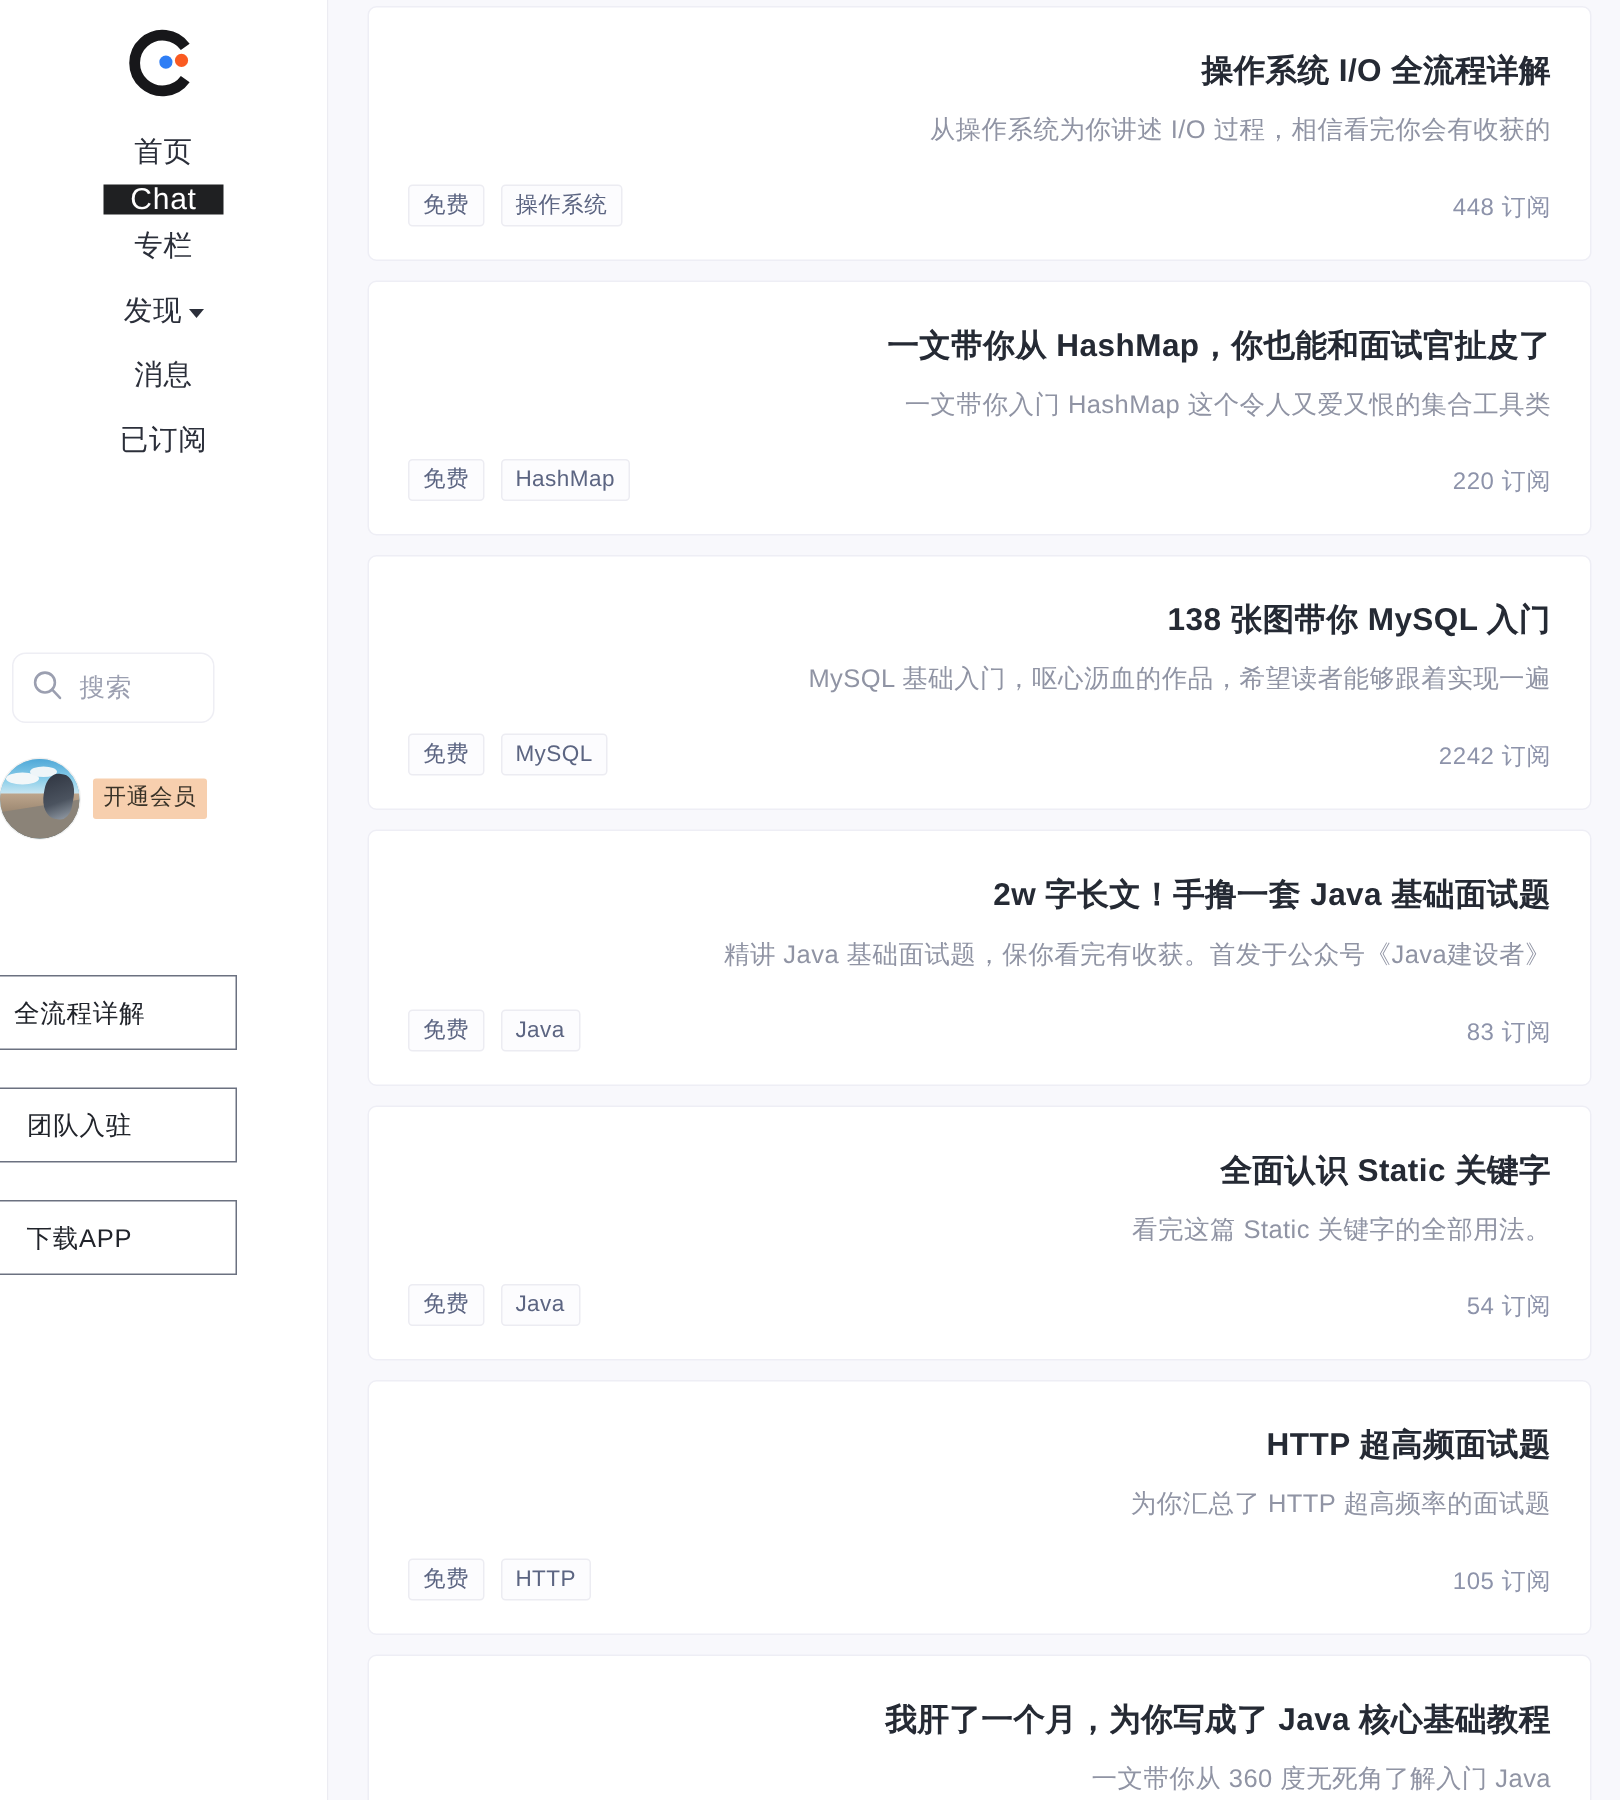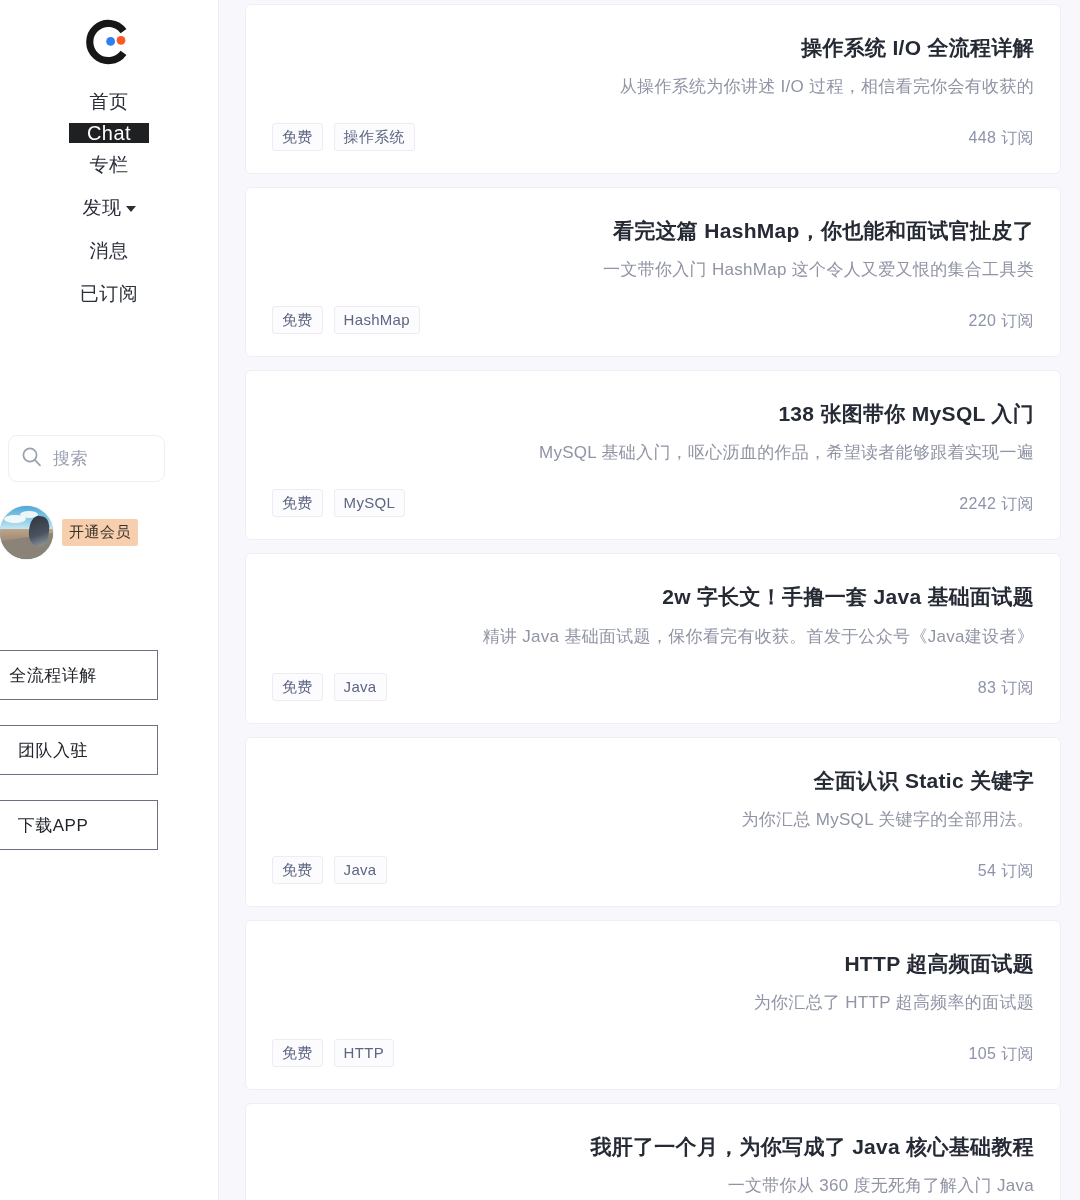--- a/index.html
+++ b/index.html
@@ -79,21 +79,21 @@
     margin-left: 4px;
     position: relative;
     top: 1px;
   }
 
   
   .search-box {
     position: absolute;
     left: 8px;
     top: 435px;
-    width: 157px;
+    width: 135px;
     height: 47px;
     border: 1px solid #eeeef4;
     border-radius: 9px;
     display: flex;
     align-items: center;
     gap: 11px;
     padding: 0 12px;
     background: #ffffff;
     cursor: text;
   }
@@ -328,21 +328,21 @@
         <h2 class="card-title">操作系统 I/O 全流程详解</h2>
         <p class="card-desc">从操作系统为你讲述 I/O 过程，相信看完你会有收获的</p>
         <div class="card-foot">
           <span class="tag">免费</span>
           <span class="tag">操作系统</span>
         </div>
         <span class="subs">448 订阅</span>
       </article>
 
       <article class="card">
-        <h2 class="card-title">看完这篇 HashMap，你也能和面试官扯皮了</h2>
+        <h2 class="card-title">一文带你从 HashMap，你也能和面试官扯皮了</h2>
         <p class="card-desc">一文带你入门 HashMap 这个令人又爱又恨的集合工具类</p>
         <div class="card-foot">
           <span class="tag">免费</span>
           <span class="tag">HashMap</span>
         </div>
         <span class="subs">220 订阅</span>
       </article>
 
       <article class="card">
         <h2 class="card-title">138 张图带你 MySQL 入门</h2>
@@ -359,21 +359,21 @@
         <p class="card-desc">精讲 Java 基础面试题，保你看完有收获。首发于公众号《Java建设者》</p>
         <div class="card-foot">
           <span class="tag">免费</span>
           <span class="tag">Java</span>
         </div>
         <span class="subs">83 订阅</span>
       </article>
 
       <article class="card">
         <h2 class="card-title">全面认识 Static 关键字</h2>
-        <p class="card-desc">为你汇总 MySQL 关键字的全部用法。</p>
+        <p class="card-desc">看完这篇 Static 关键字的全部用法。</p>
         <div class="card-foot">
           <span class="tag">免费</span>
           <span class="tag">Java</span>
         </div>
         <span class="subs">54 订阅</span>
       </article>
 
       <article class="card">
         <h2 class="card-title">HTTP 超高频面试题</h2>
         <p class="card-desc">为你汇总了 HTTP 超高频率的面试题</p>

